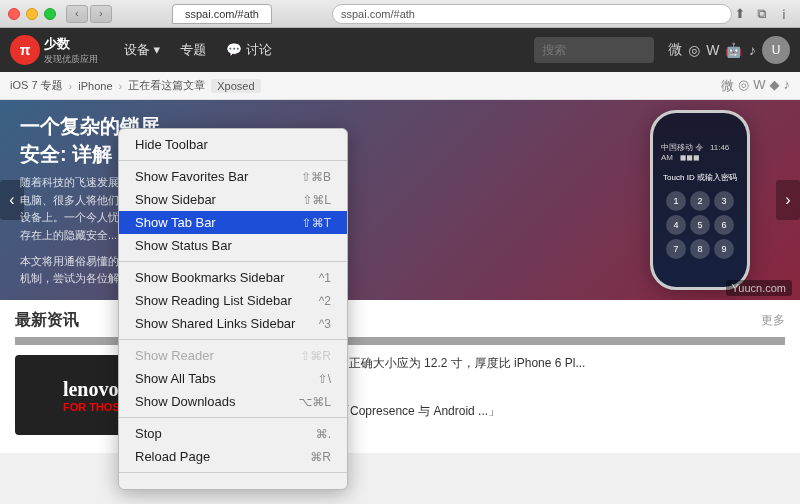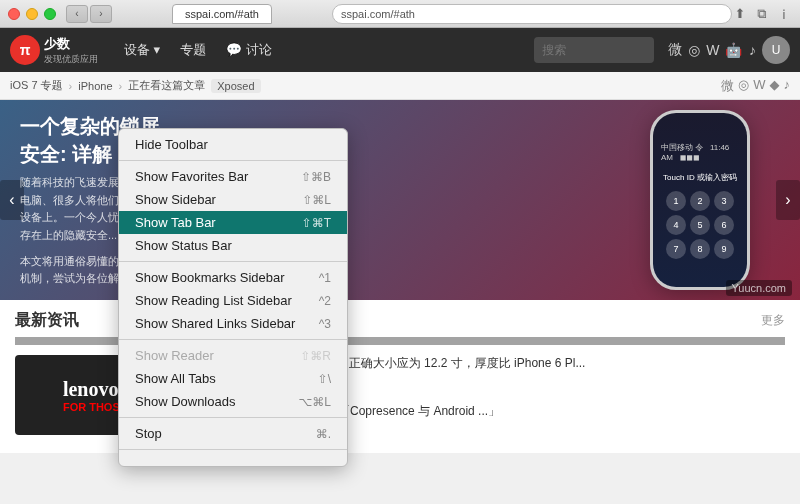--- a/index.html
+++ b/index.html
@@ -296,21 +296,21 @@
     }
     .menu-item {
       display: flex;
       align-items: center;
       justify-content: space-between;
       padding: 4px 16px;
       cursor: pointer;
       color: #222;
     }
     .menu-item.highlighted {
-      background: #0f766e;
+      background: #1d4ed8;
       color: #fff;
     }
     .menu-item.disabled { color: #aaa; cursor: default; }
     .menu-shortcut { color: #888; font-size: 12px; margin-left: 20px; }
     .menu-item.highlighted .menu-shortcut { color: rgba(255,255,255,0.8); }
     .menu-separator {
       height: 1px;
       background: #ccc;
       margin: 4px 0;
     }
@@ -499,20 +499,24 @@
       <div class="menu-item">
         <span>Show Downloads</span>
         <span class="menu-shortcut">⌥⌘L</span>
       </div>
       <div class="menu-separator"></div>
 
       <div class="menu-item">
         <span>Stop</span>
         <span class="menu-shortcut">⌘.</span>
       </div>
+      <div class="menu-item">
+        <span>Reload Page</span>
+        <span class="menu-shortcut">⌘R</span>
+      </div>
       <div class="menu-separator"></div>
 
       <div class="menu-item">
         
         
       </div>
 
     </div>
   </div>
 </div>

